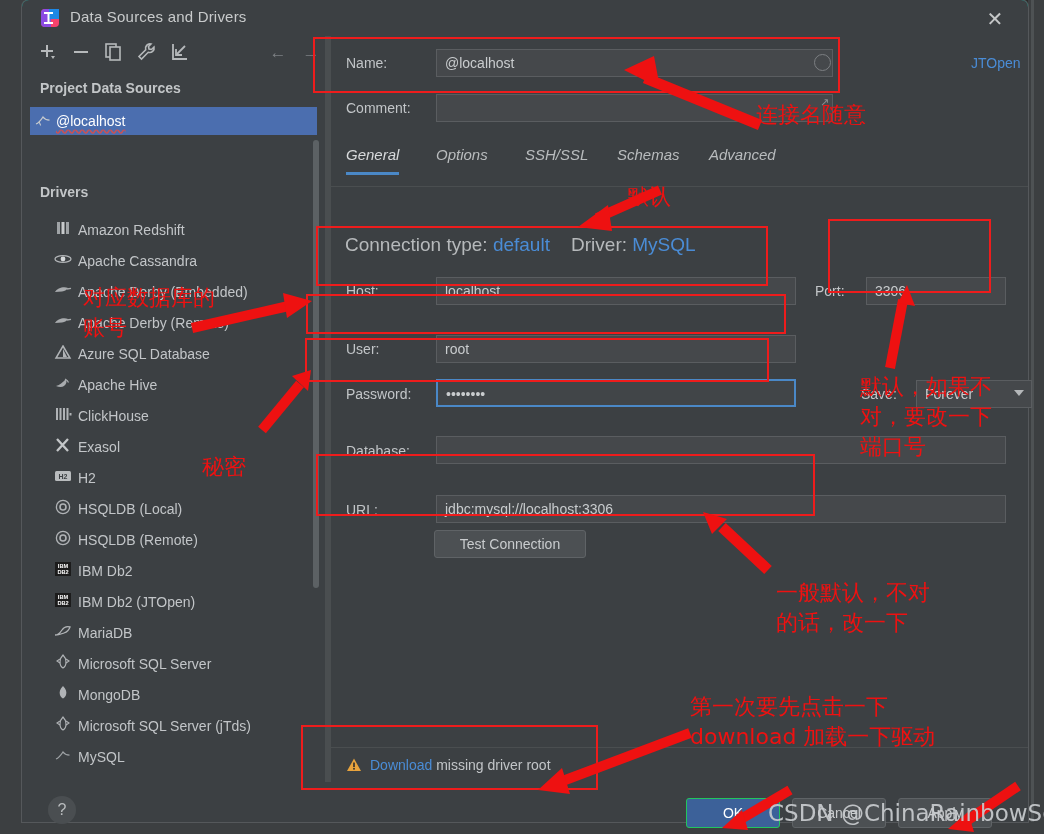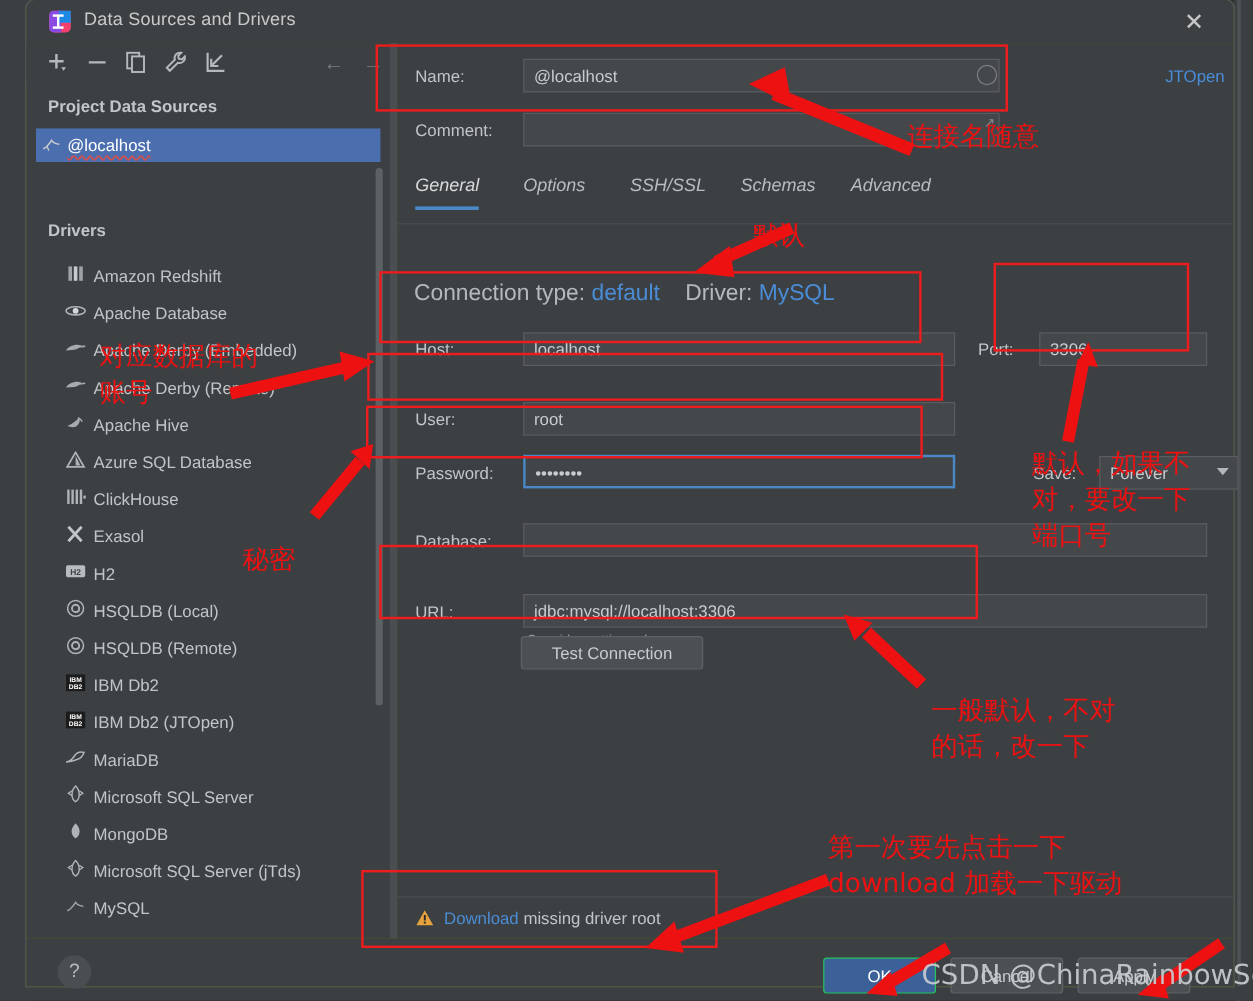--- a/index.html
+++ b/index.html
@@ -14,21 +14,21 @@
 
   
   .bg-strip { position:absolute; left:0; top:0; width:24px; height:834px; background:#3c3f41; }
   .bg-bottom { position:absolute; left:0; bottom:0; width:1044px; height:12px; background:#3c3f41; }
   .bg-right { position:absolute; right:0; top:0; width:16px; height:834px; background:#3c3f41; }
   .bg-rightline { position:absolute; right:10px; top:0; width:3px; height:834px; background:#4e5254; }
 
   
   .dialog {
     position:absolute; left:22px; top:0; width:1006px; height:822px;
-    background:#4d7c0f;
+    background:#14b8a6;
     border-radius: 7px 7px 0 0;
     box-shadow: 0 0 0 1px #55585b;
   }
   .titlebar {
     position:absolute; left:0; top:0; width:1006px; height:36px;
     background:#3c4043; border-radius:7px 7px 0 0;
   }
   .title-icon {
     position:absolute; left:18px; top:8px; width:20px; height:20px;
   }
@@ -232,21 +232,21 @@
           </span>
           <span class="drv-label">Amazon Redshift</span>
         </div>
         <div class="drv-row">
           <span class="drv-ico">
             <svg width="20" height="14" viewBox="0 0 20 14">
                 <ellipse cx="10" cy="7" rx="8" ry="3.4" fill="none" stroke="#b0b3b6" stroke-width="1.3"></ellipse>
                 <circle cx="10" cy="7" r="2.4" fill="#d6d9db"></circle>
               </svg>
           </span>
-          <span class="drv-label">Apache Database</span>
+          <span class="drv-label">Apache Cassandra</span>
         </div>
         <div class="drv-row">
           <span class="drv-ico">
             <svg width="20" height="14" viewBox="0 0 20 14">
                 <path d="M2 9c2-4 9-6 13-4-1 1.6-3 3-6 3.4" fill="#a8abae"></path>
                 <path d="M14 6l4-.6" stroke="#a8abae" stroke-width="1.4"></path>
               </svg>
           </span>
           <span class="drv-label">Apache Derby (Embedded)</span>
         </div>
@@ -254,35 +254,35 @@
           <span class="drv-ico">
             <svg width="20" height="14" viewBox="0 0 20 14">
                 <path d="M2 9c2-4 9-6 13-4-1 1.6-3 3-6 3.4" fill="#a8abae"></path>
                 <path d="M14 6l4-.6" stroke="#a8abae" stroke-width="1.4"></path>
               </svg>
           </span>
           <span class="drv-label">Apache Derby (Remote)</span>
         </div>
         <div class="drv-row">
           <span class="drv-ico">
+            <svg width="18" height="14" viewBox="0 0 18 14">
+                <path d="M9 1L16 13H2z" fill="none" stroke="#b0b3b6" stroke-width="1.5"></path>
+                <path d="M9 4l4 8H9z" fill="#b0b3b6"></path>
+              </svg>
+          </span>
+          <span class="drv-label">Azure SQL Database</span>
+        </div>
+        <div class="drv-row">
+          <span class="drv-ico">
             <svg width="20" height="14" viewBox="0 0 20 14">
                 <path d="M3 10c4-1 7-4 10-7 1 2.5.5 5-2 7-2 1.4-5 1.2-8 0z" fill="#a8abae"></path>
                 <path d="M12 3c2 1 3 2 3.5 3.5" stroke="#a8abae" stroke-width="1.2" fill="none"></path>
               </svg>
           </span>
           <span class="drv-label">Apache Hive</span>
-        </div>
-        <div class="drv-row">
-          <span class="drv-ico">
-            <svg width="18" height="14" viewBox="0 0 18 14">
-                <path d="M9 1L16 13H2z" fill="none" stroke="#b0b3b6" stroke-width="1.5"></path>
-                <path d="M9 4l4 8H9z" fill="#b0b3b6"></path>
-              </svg>
-          </span>
-          <span class="drv-label">Azure SQL Database</span>
         </div>
         <div class="drv-row">
           <span class="drv-ico">
             <svg width="18" height="14" viewBox="0 0 18 14">
                 <rect x="2" y="1" width="2" height="12" fill="#b0b3b6"></rect>
                 <rect x="5.5" y="1" width="2" height="12" fill="#b0b3b6"></rect>
                 <rect x="9" y="1" width="2" height="12" fill="#b0b3b6"></rect>
                 <rect x="12.5" y="1" width="2" height="12" fill="#b0b3b6"></rect>
                 <rect x="15.5" y="6" width="2" height="2.5" fill="#b0b3b6"></rect>
               </svg>

